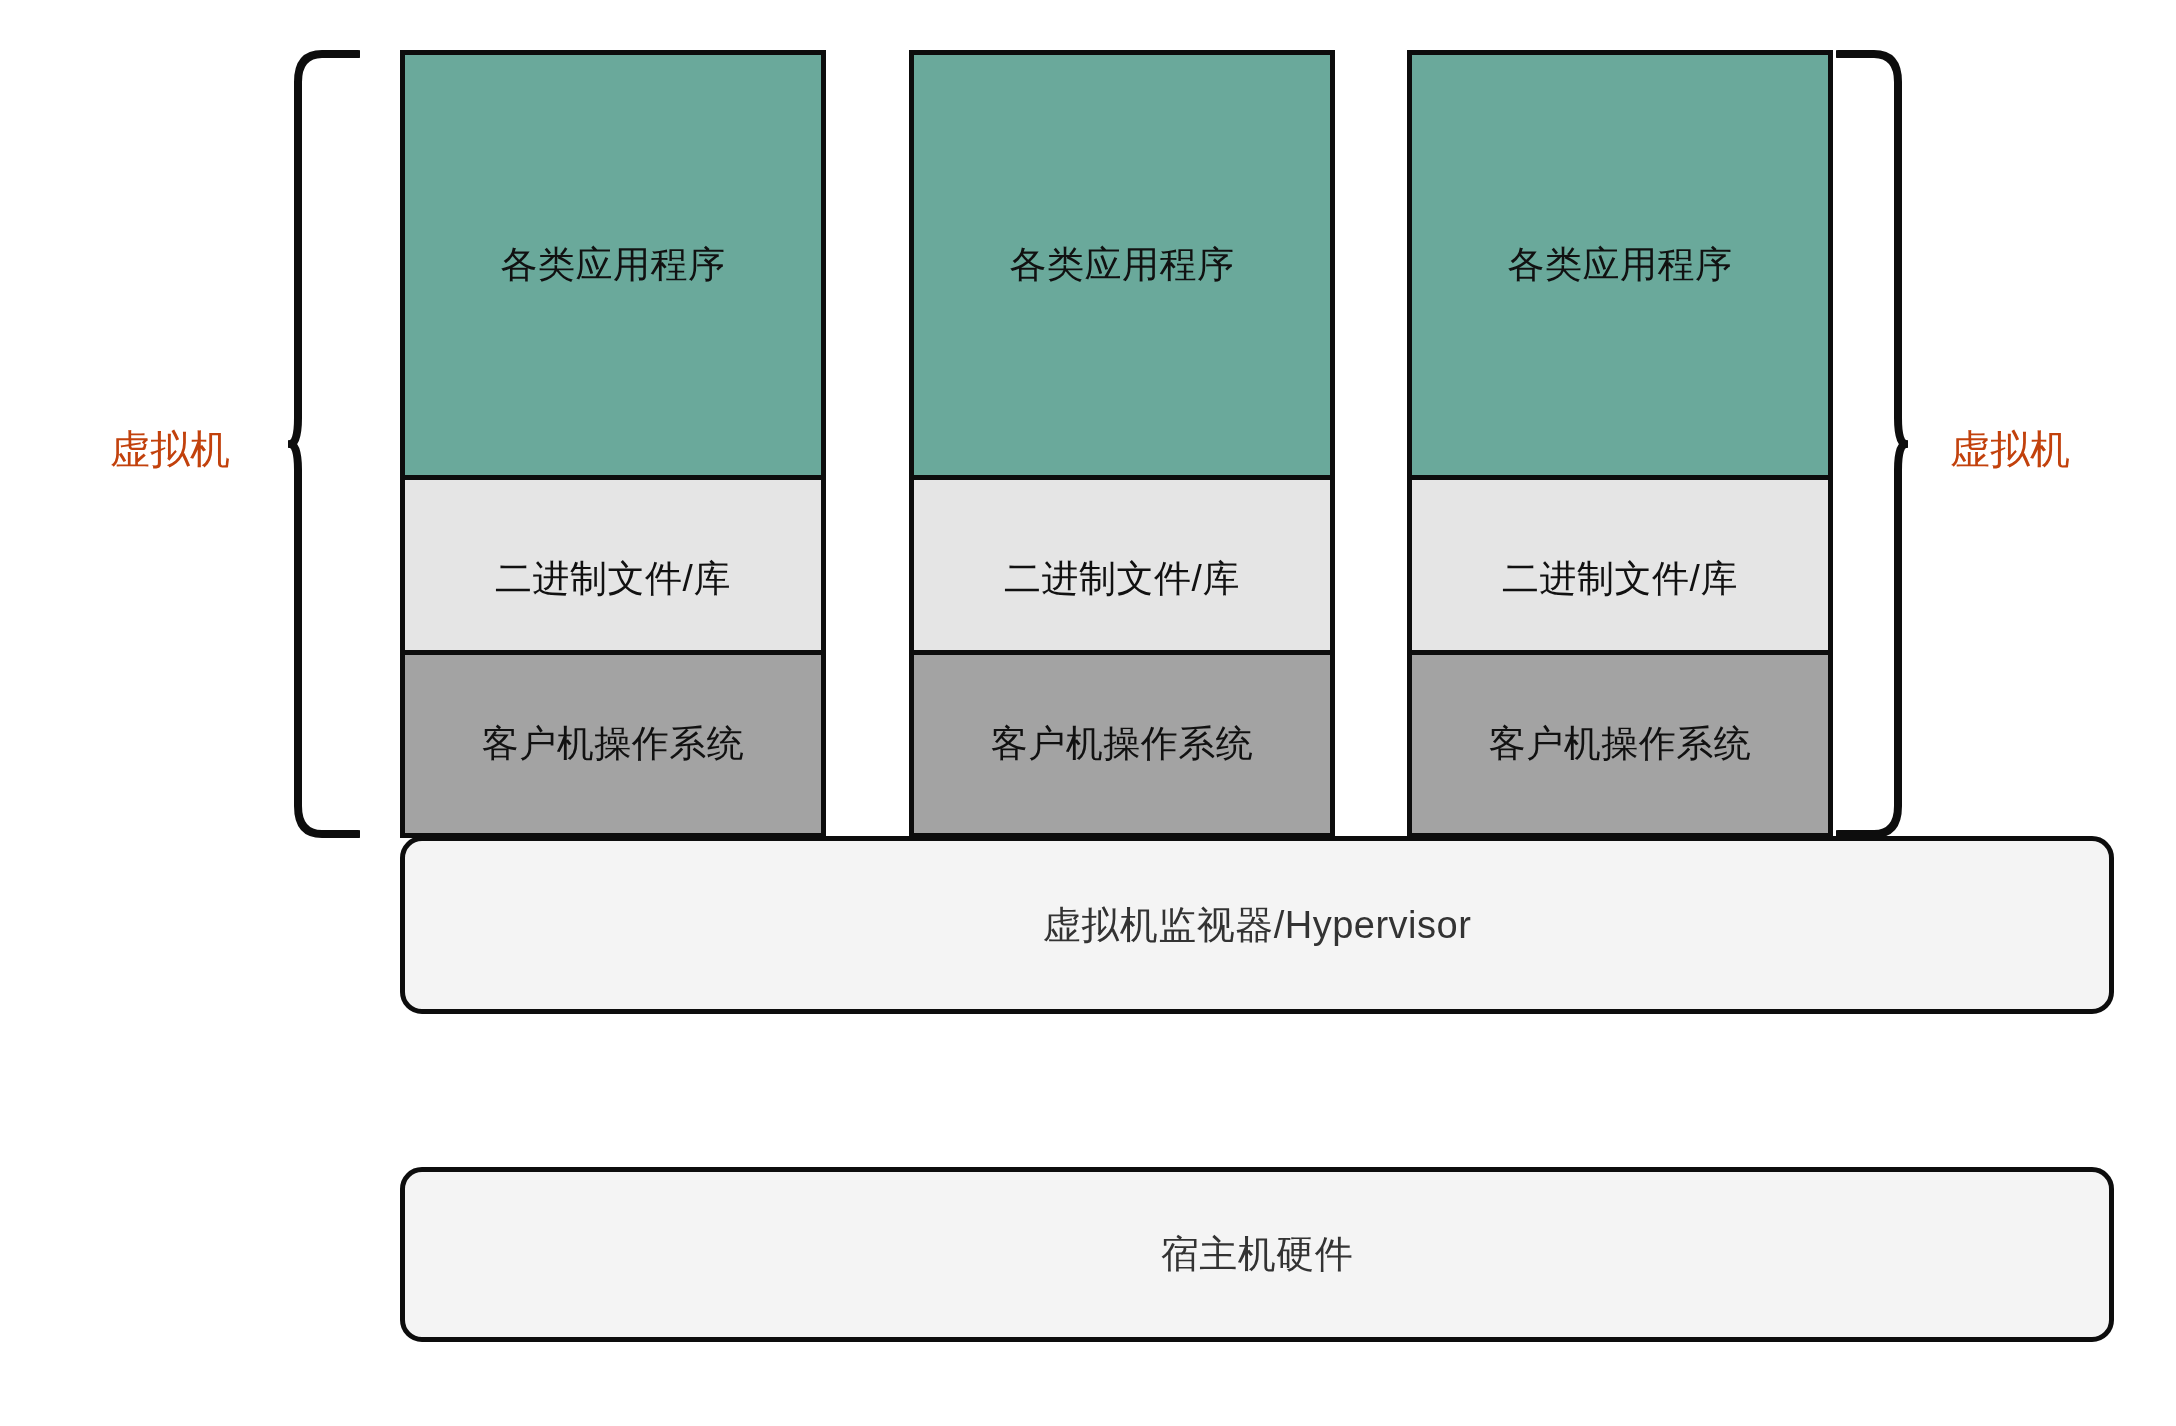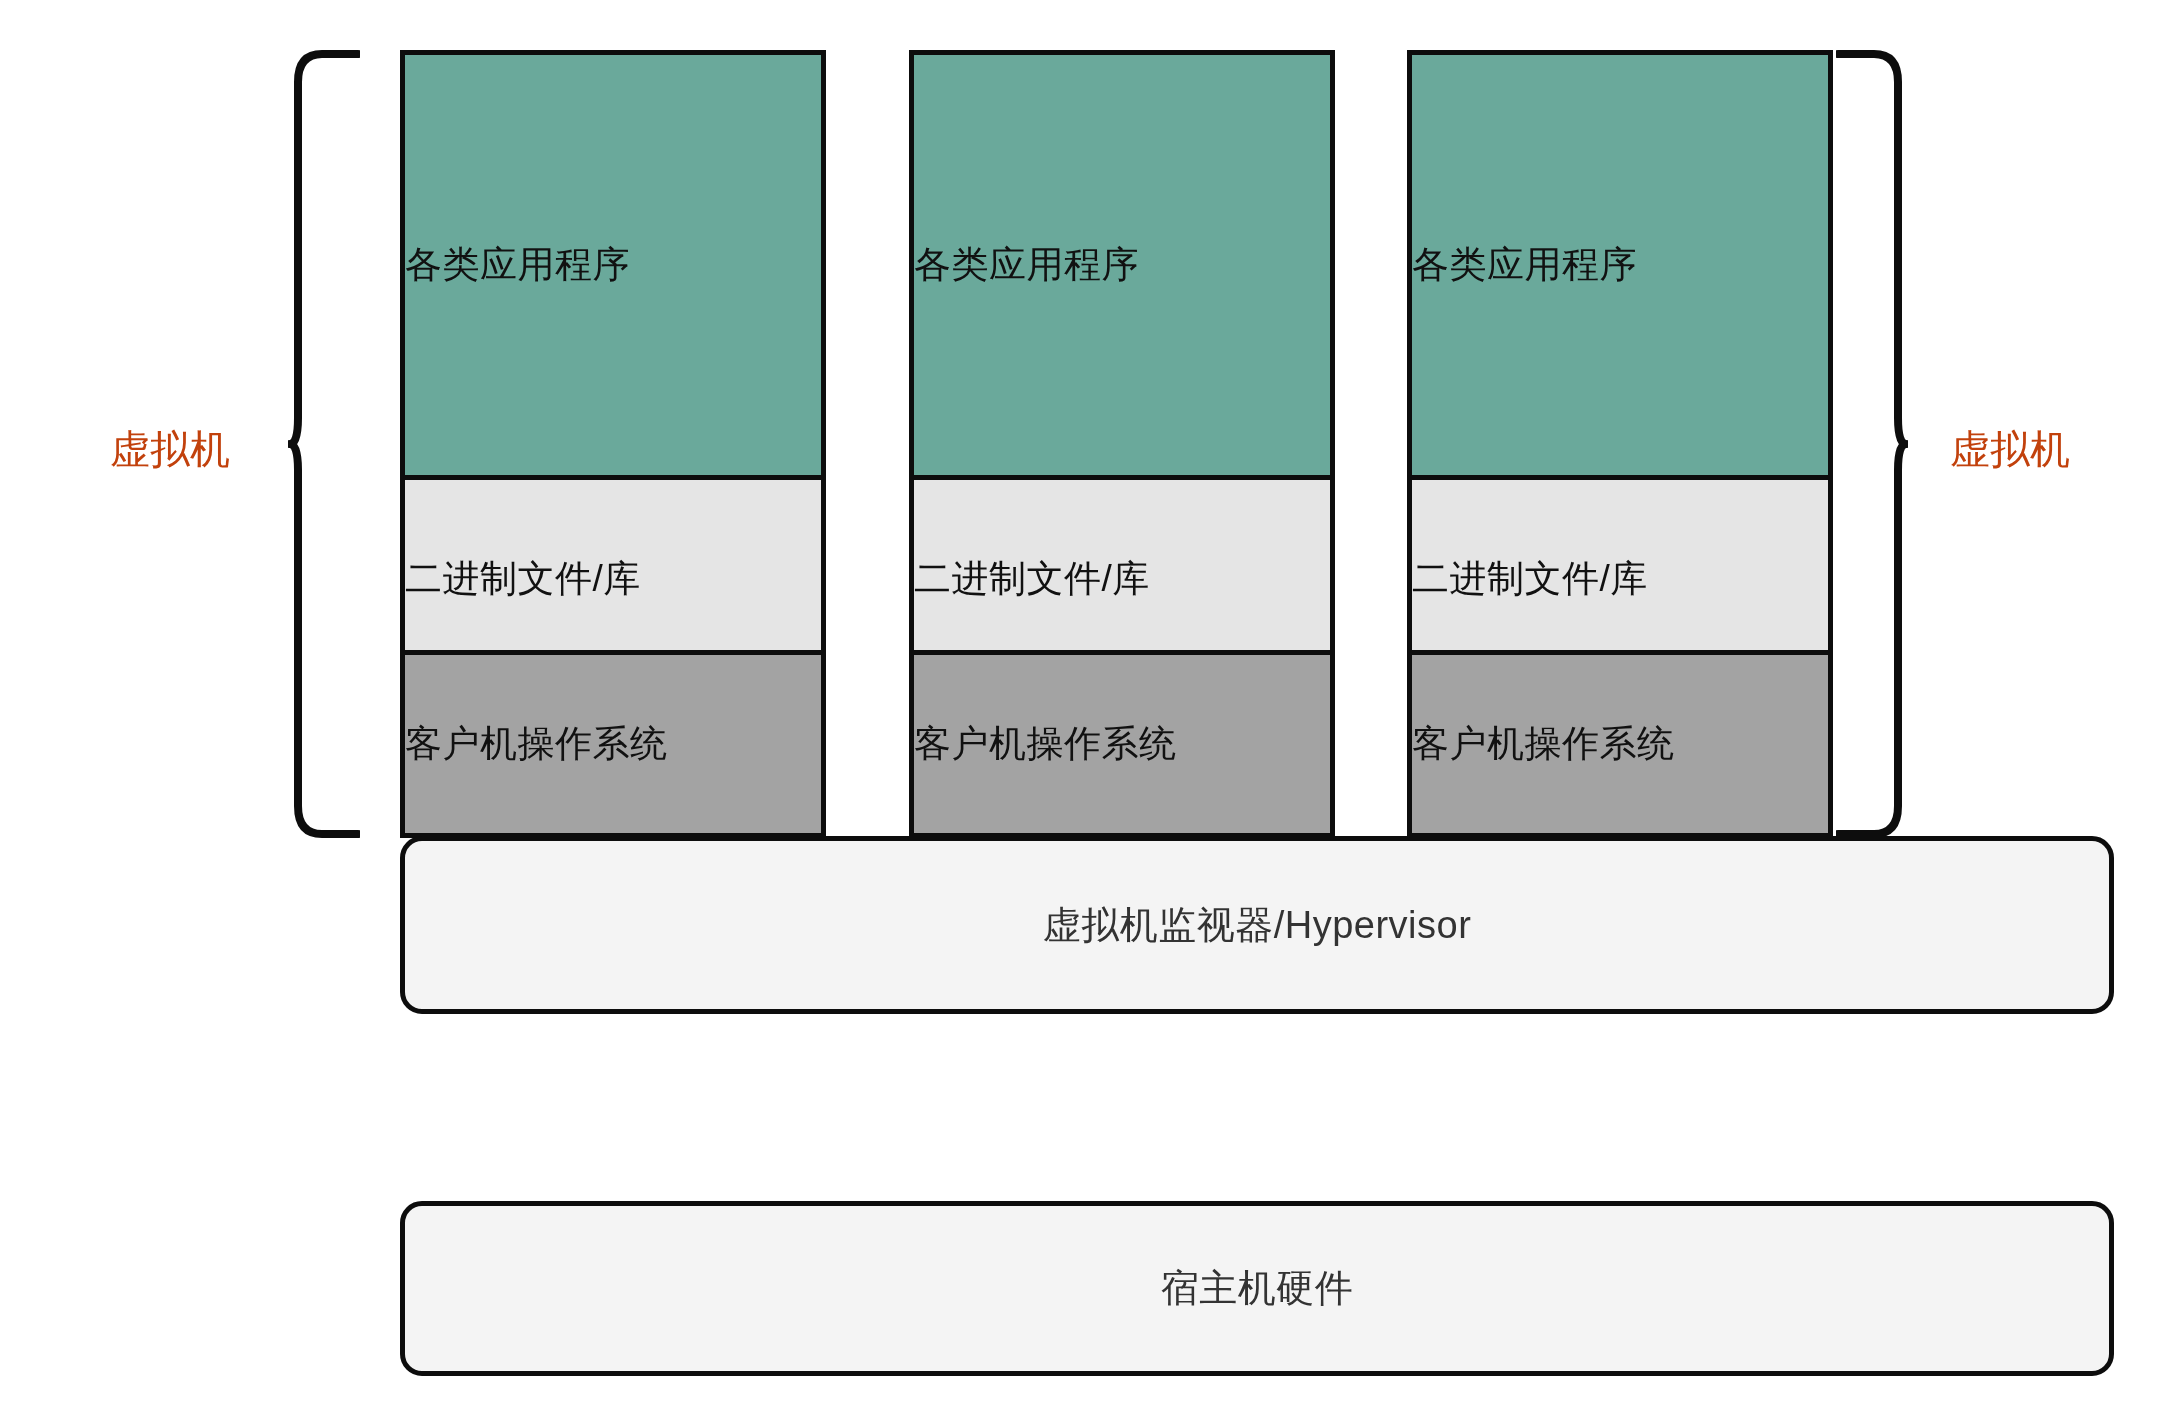--- a/index.html
+++ b/index.html
@@ -29,21 +29,21 @@
   .vm-col-3 { left: 1407px; }
 
   .layer {
     position: absolute;
     left: 0;
     width: 426px;
     box-sizing: border-box;
     border: 5px solid #0d0d0d;
     display: flex;
     align-items: center;
-    justify-content: flex-start;
+    justify-content: center;
     color: #111111;
     font-size: 37px;
     letter-spacing: 0.5px;
   }
   .layer-apps {
     top: 50px;
     height: 430px;
     background: #6aa99b;
   }
   .layer-bins {
@@ -71,21 +71,21 @@
     background: #f4f4f4;
     display: flex;
     align-items: center;
     justify-content: center;
     color: #333333;
     font-size: 38px;
     letter-spacing: 0.5px;
   }
   .bar-hypervisor { top: 836px; height: 178px; }
   .bar-host-os    { top: 1030px; height: 175px; }
-  .bar-host-hw    { top: 1201px; height: 175px; }
+  .bar-host-hw    { top: 1167px; height: 175px; }
 
   
   .brace {
     position: absolute;
     top: 50px;
     width: 72px;
     height: 788px;
   }
   .brace-left  { left: 288px; }
   .brace-right { left: 1836px; }

